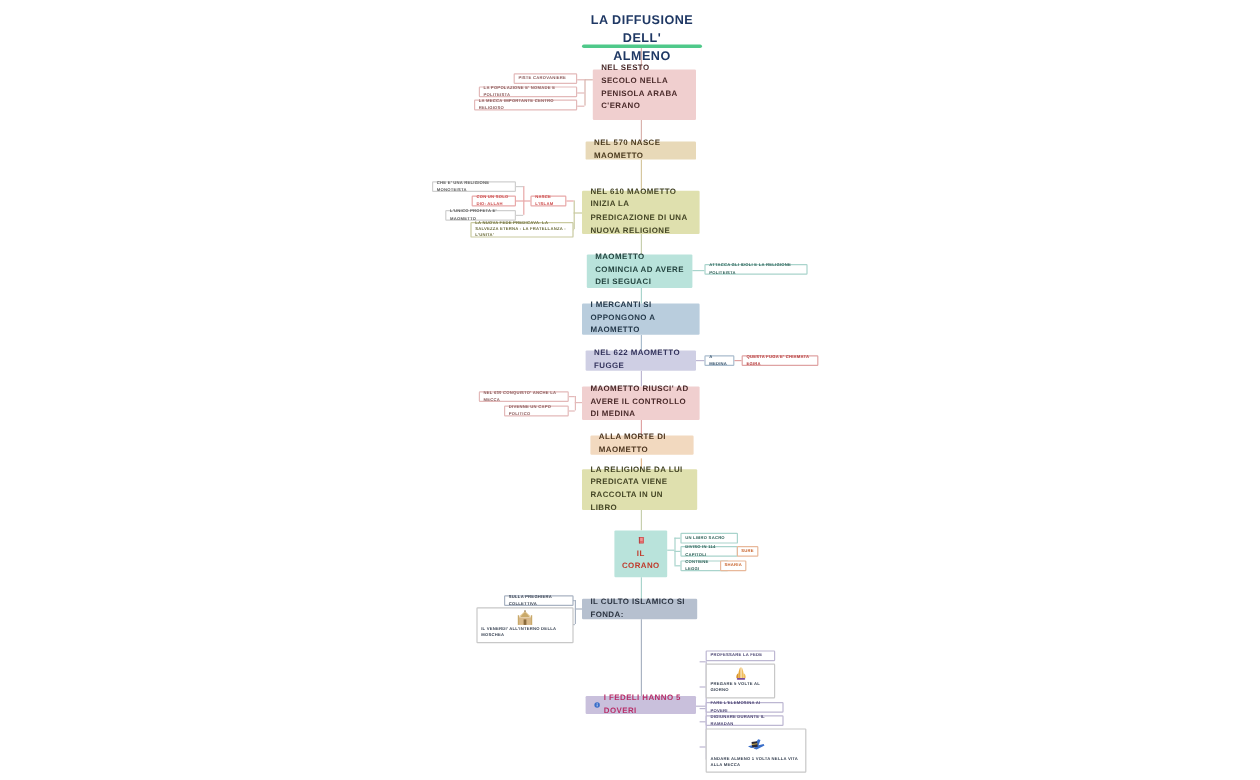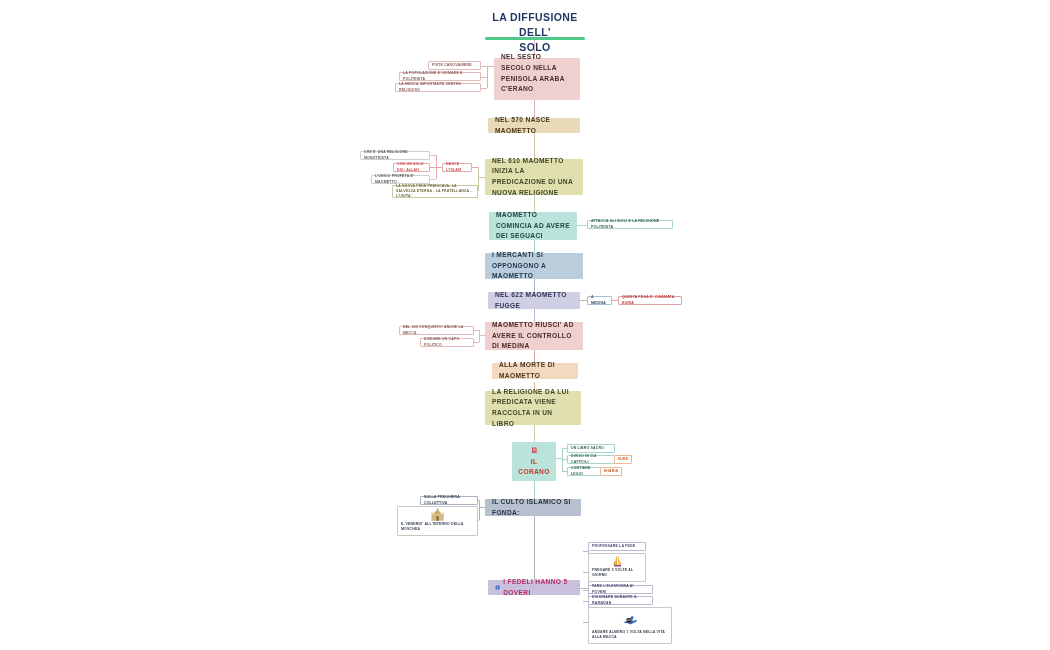--- a/index.html
+++ b/index.html
@@ -70,21 +70,21 @@
   .node-ico{display:block;margin:0 auto 3px auto;}
   .inline-ico{display:inline-block;vertical-align:middle;margin-right:3px;}
 </style>
 </head>
 <body>
 
 <div id="canvas">
 
   <div class="abs title" style="left:485px;top:10px;width:100px;">
     <div>LA DIFFUSIONE DELL'</div>
-    <div>SOLO</div>
+    <div>ALMENO</div>
   </div>
   <div class="abs title-rule" style="left:485px;top:37px;width:100px;"></div>
 
   <div class="vline" style="left:534px;top:40px;height:18px;background:#d9b3ad;"></div>
   <div class="vline" style="left:534px;top:100px;height:18px;background:#d9b3ad;"></div>
   <div class="vline" style="left:534px;top:133px;height:26px;background:#d6c79f;"></div>
   <div class="vline" style="left:534px;top:195px;height:17px;background:#c7cfae;"></div>
   <div class="vline" style="left:534px;top:240px;height:13px;background:#a9d4cc;"></div>
   <div class="vline" style="left:534px;top:279px;height:13px;background:#a9bccd;"></div>
   <div class="vline" style="left:534px;top:309px;height:13px;background:#bdb7d2;"></div>

